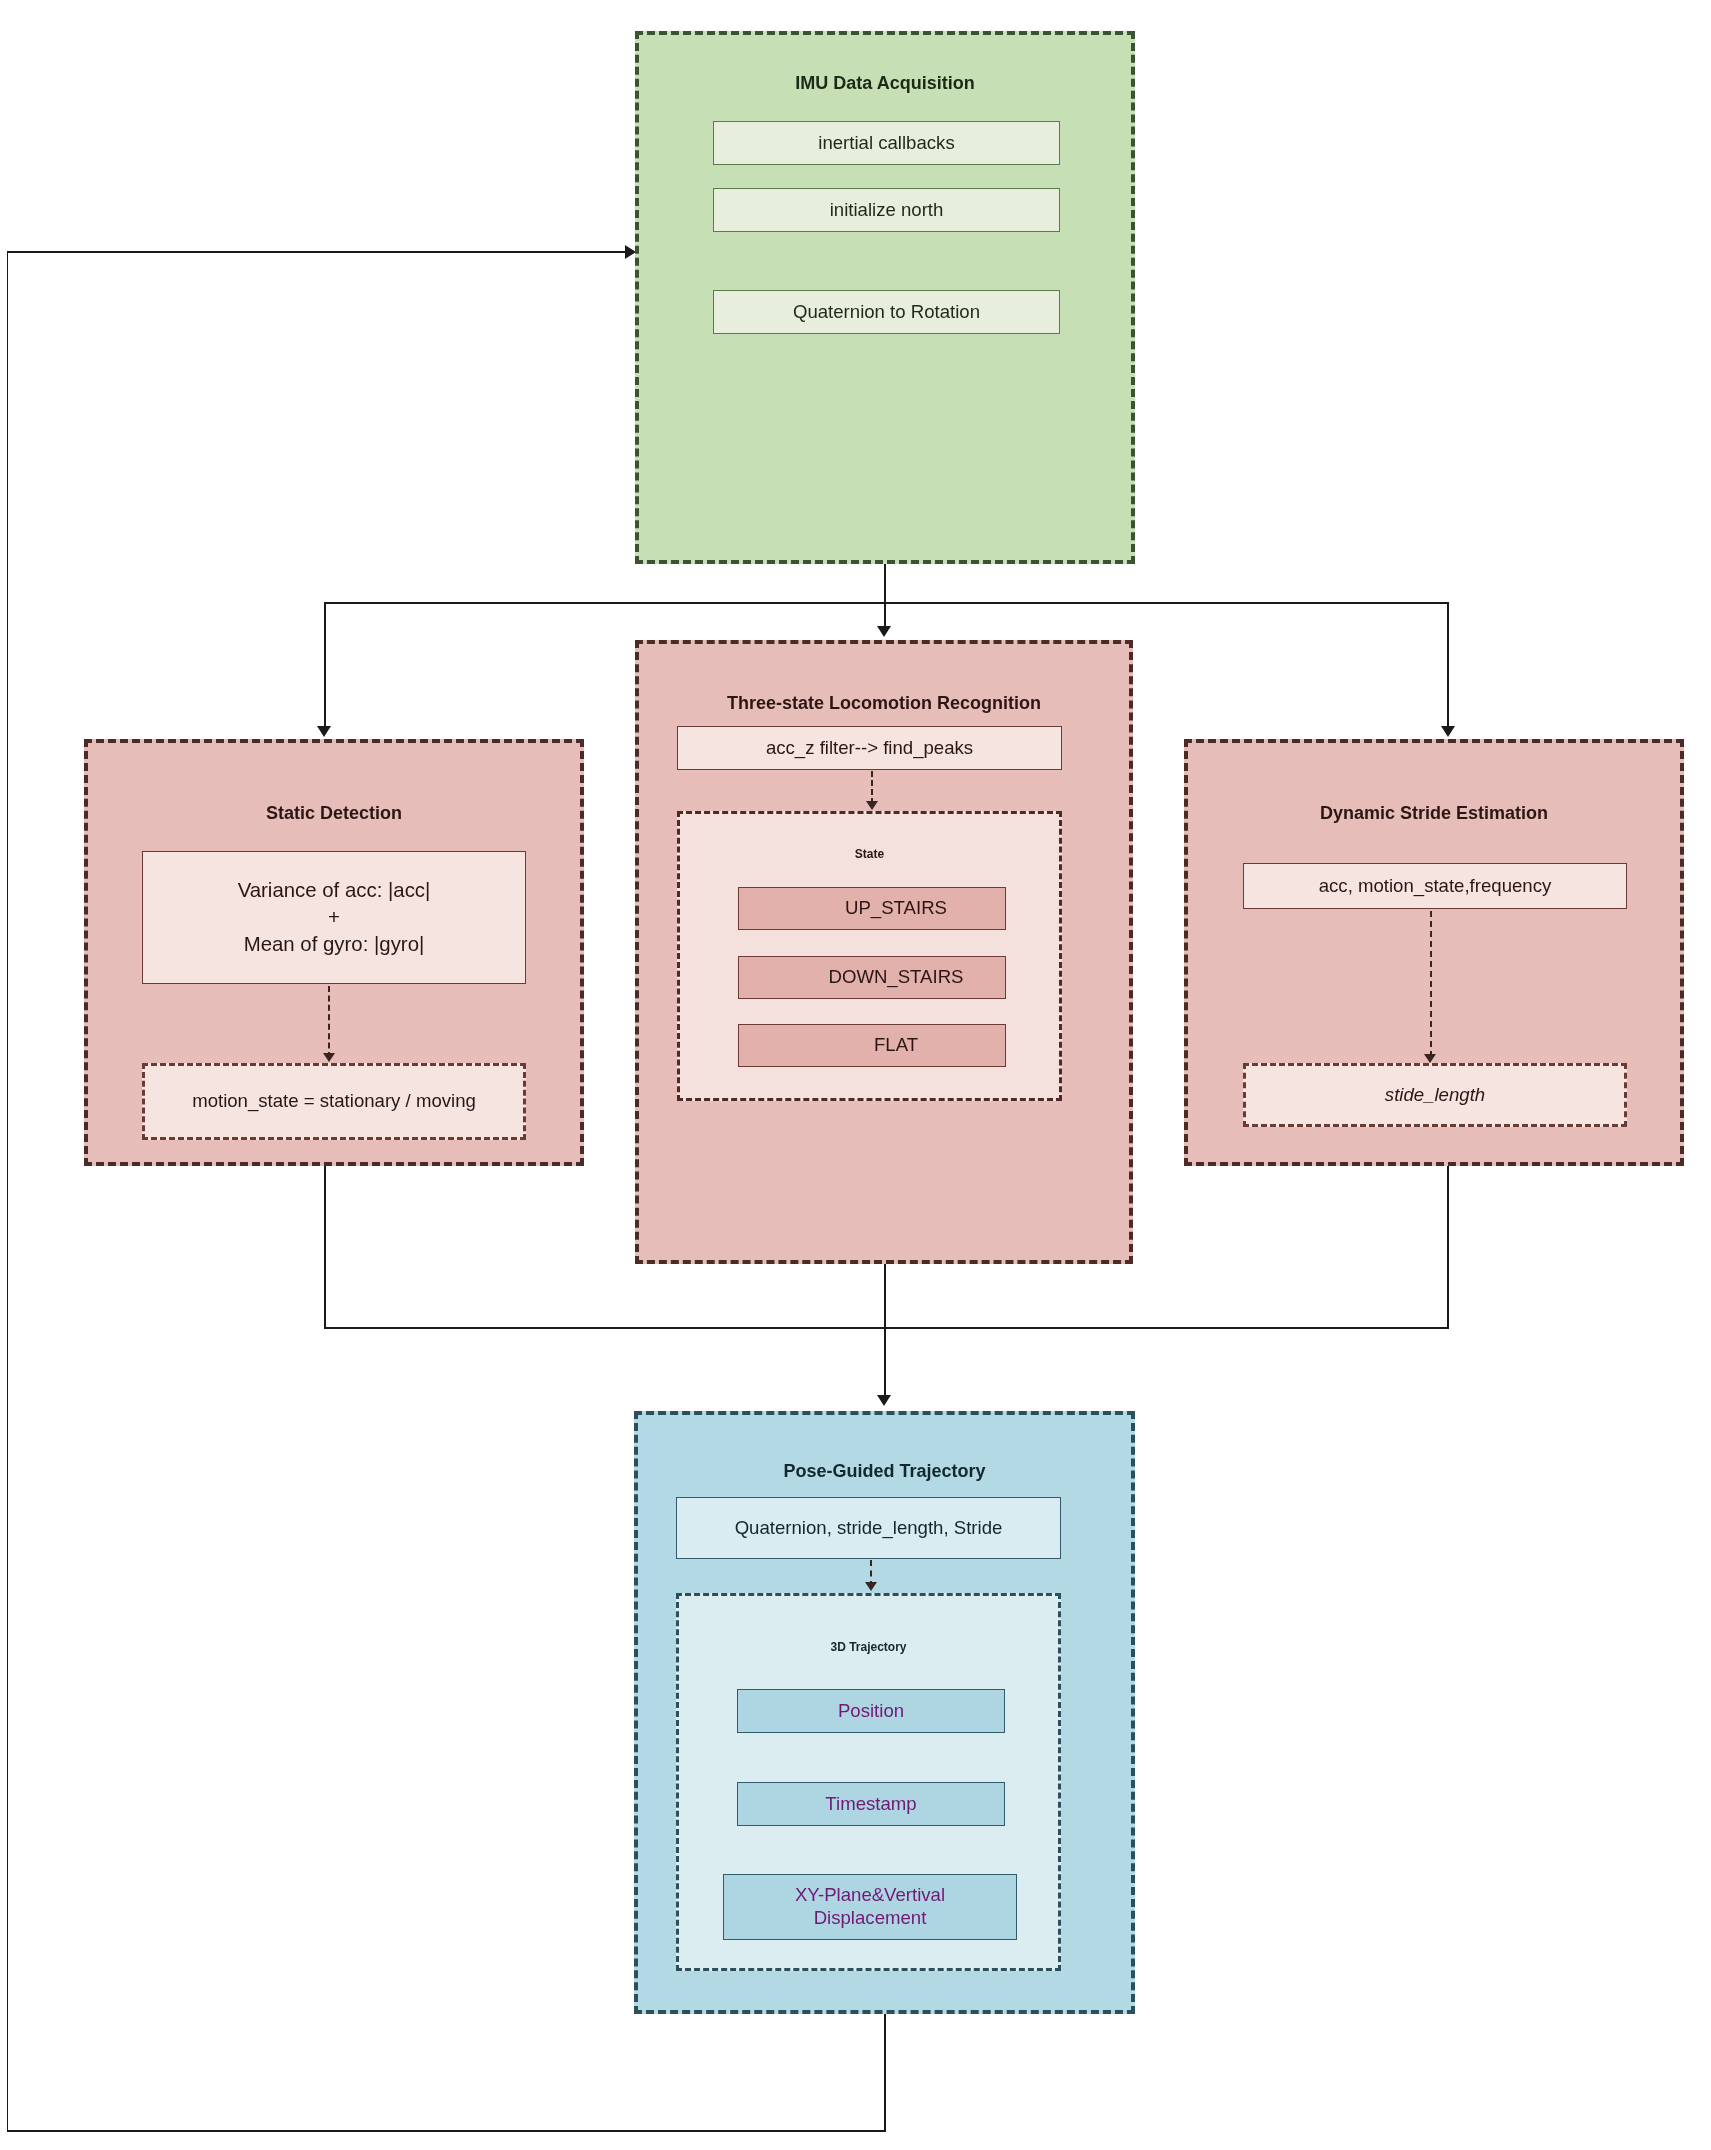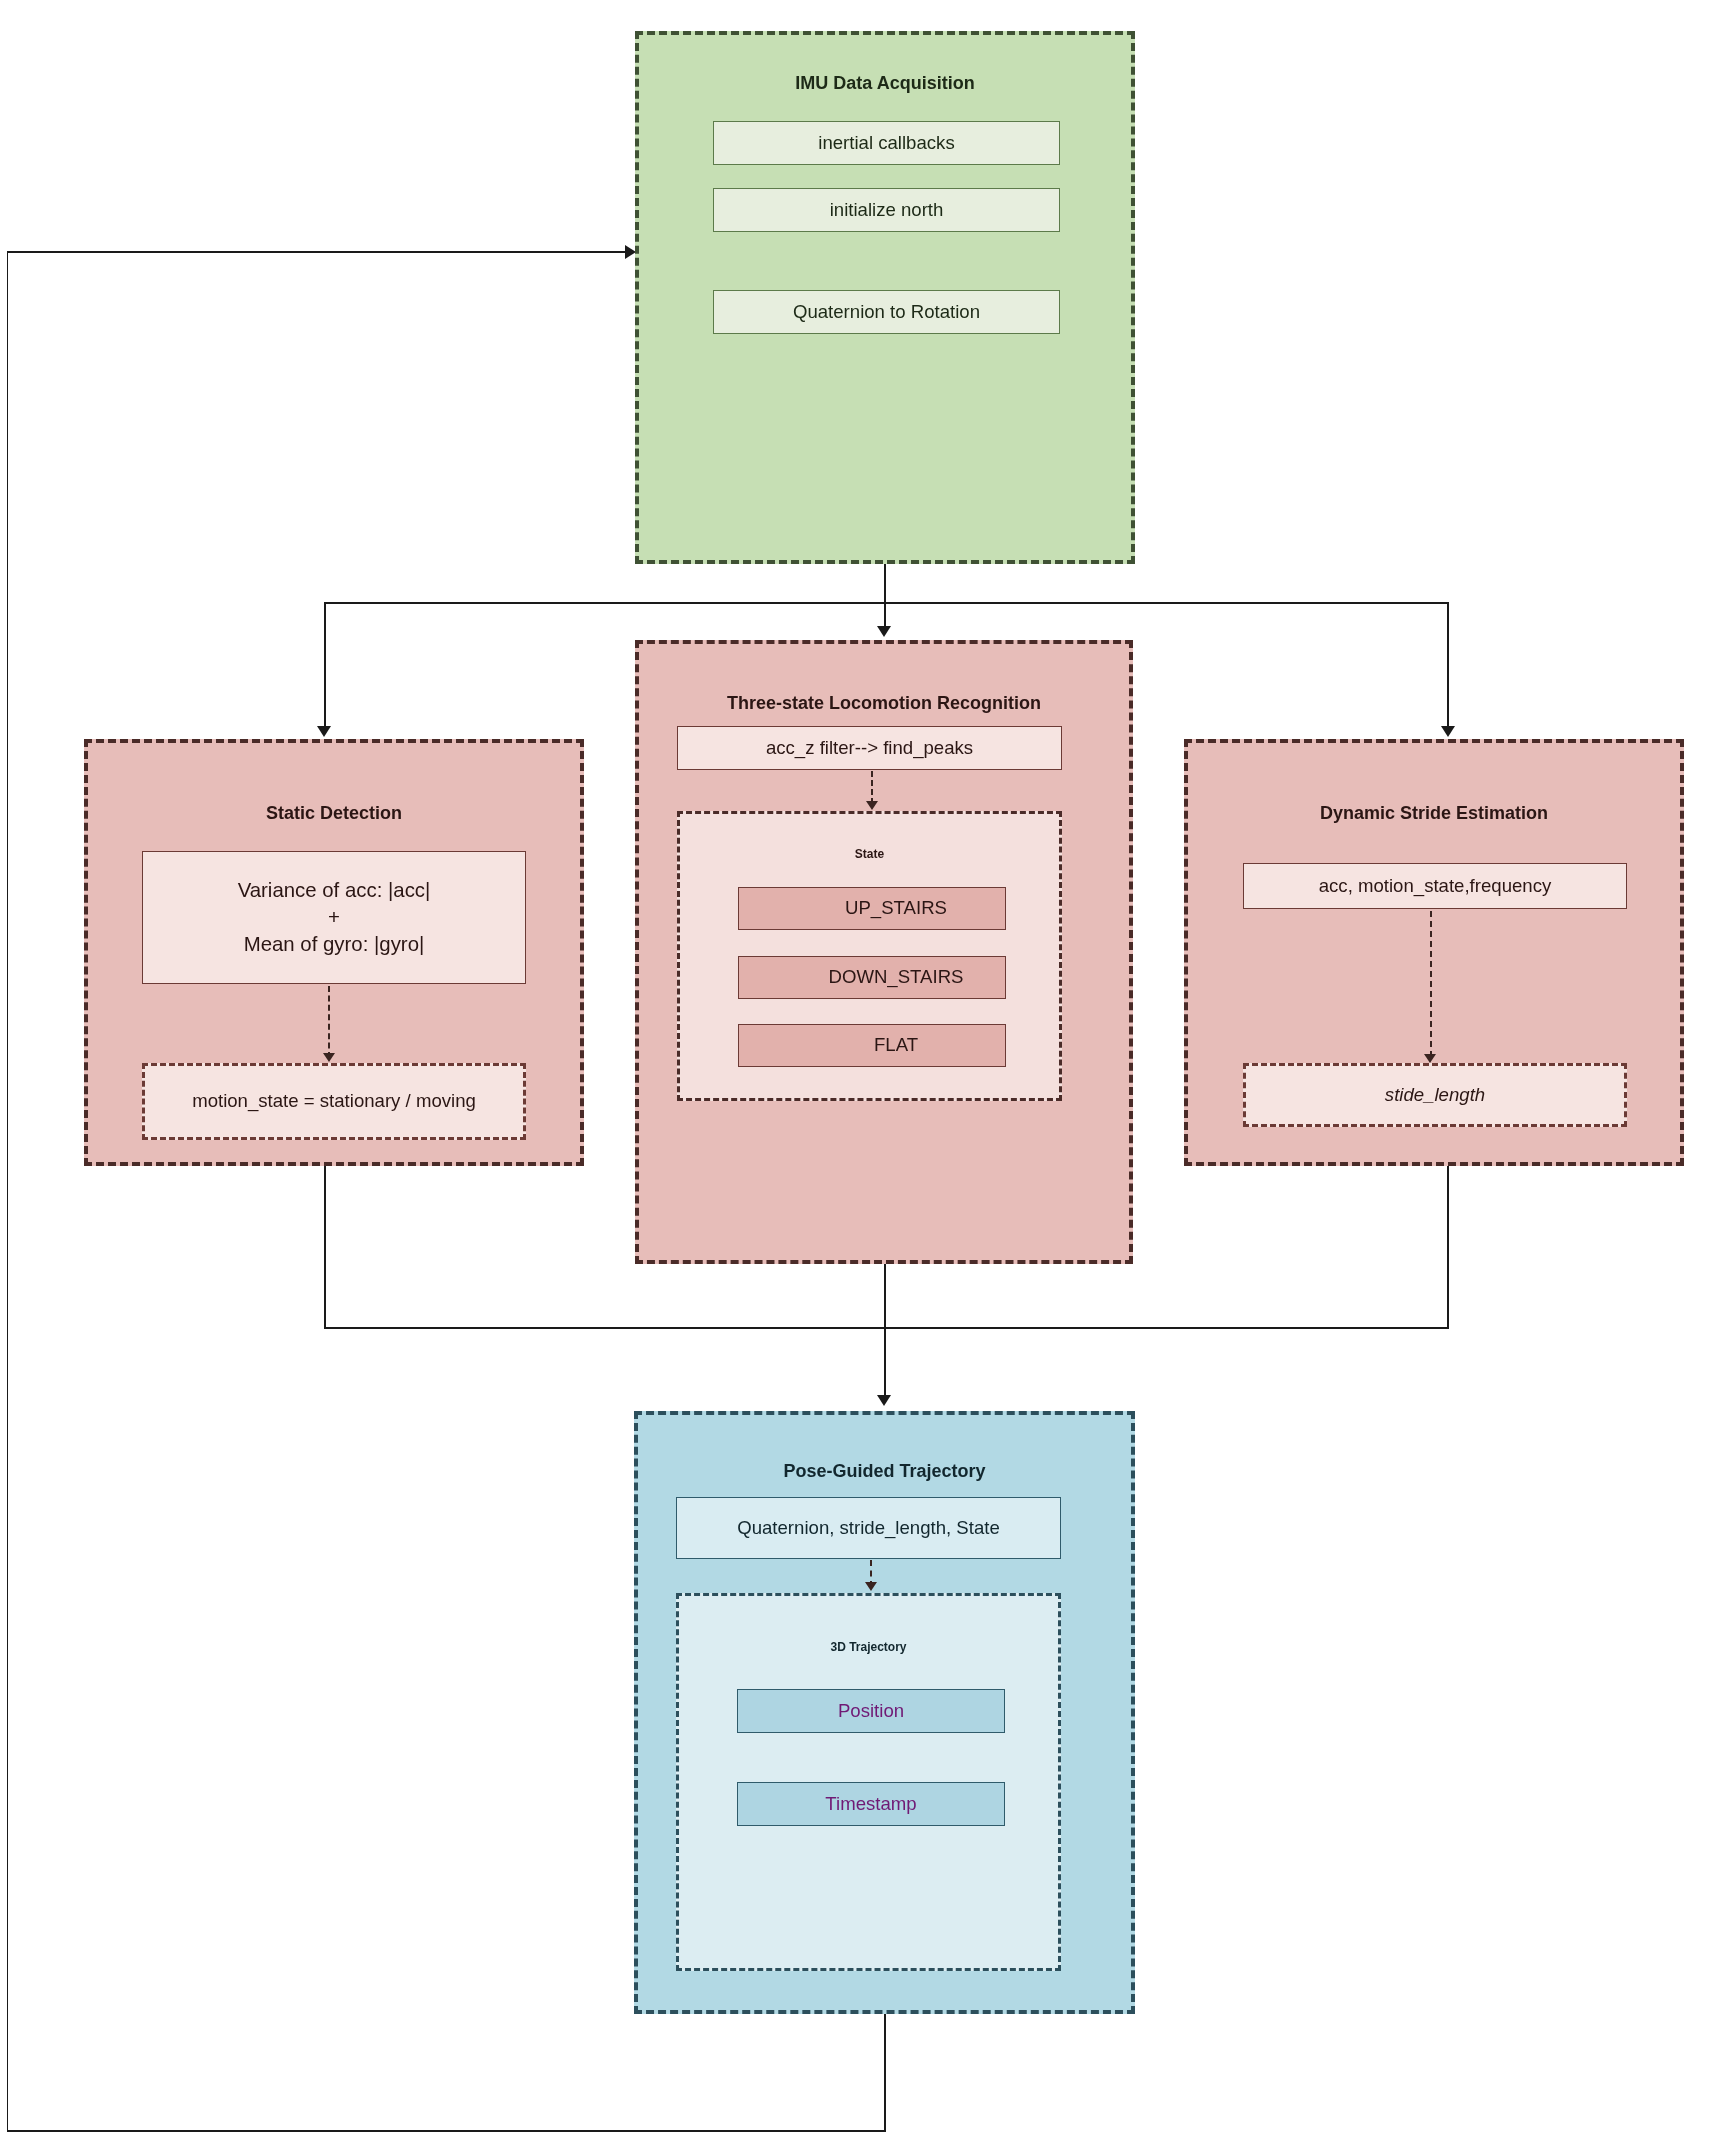--- a/index.html
+++ b/index.html
@@ -204,32 +204,35 @@
 
     <div class="box b-pink-l dashed t-box" style="left:55px; top:320px; width:384px; height:64px;font-style:italic;">
       <span>stide_length</span>
     </div>
   </div>
 
   <div class="group g-blue" style="left:634px; top:1411px; width:501px; height:603px;">
     <div class="group-title t-title" style="top:46px; color:#12272e;">Pose-Guided Trajectory</div>
 
     <div class="box b-blue t-box" style="left:38px; top:82px; width:385px; height:62px;">
-      <span style="display:block; max-width:359px;">Quaternion, stride_length, State</span>
+      <span style="display:block; max-width:359px;">Quaternion, stride_length, Stride</span>
     </div>
 
     <div class="ln-dash-v" style="left:232px; top:145px; height:26.6px;"></div>
     <div class="arrow-down small" style="left:227px; top:167px;"></div>
 
     <div class="subpanel sp-blue" style="left:38px; top:178px; width:385px; height:378px;">
       <div class="sp-title t-sub" style="top:44px; color:#12272e;">3D Trajectory</div>
 
       <div class="box b-blue-d t-box" style="left:58px; top:93px; width:268px; height:44px;">
         <span>Position</span>
       </div>
       <div class="box b-blue-d t-box" style="left:58px; top:186px; width:268px; height:44px;">
         <span>Timestamp</span>
       </div>
+      <div class="box b-blue-d t-box" style="left:44px; top:278px; width:294px; height:66px;">
+        <span style="display:block; max-width:266px;">XY-Plane&amp;Vertival Displacement</span>
+      </div>
     </div>
   </div>
 
 </div>
 
 
 </body></html>

